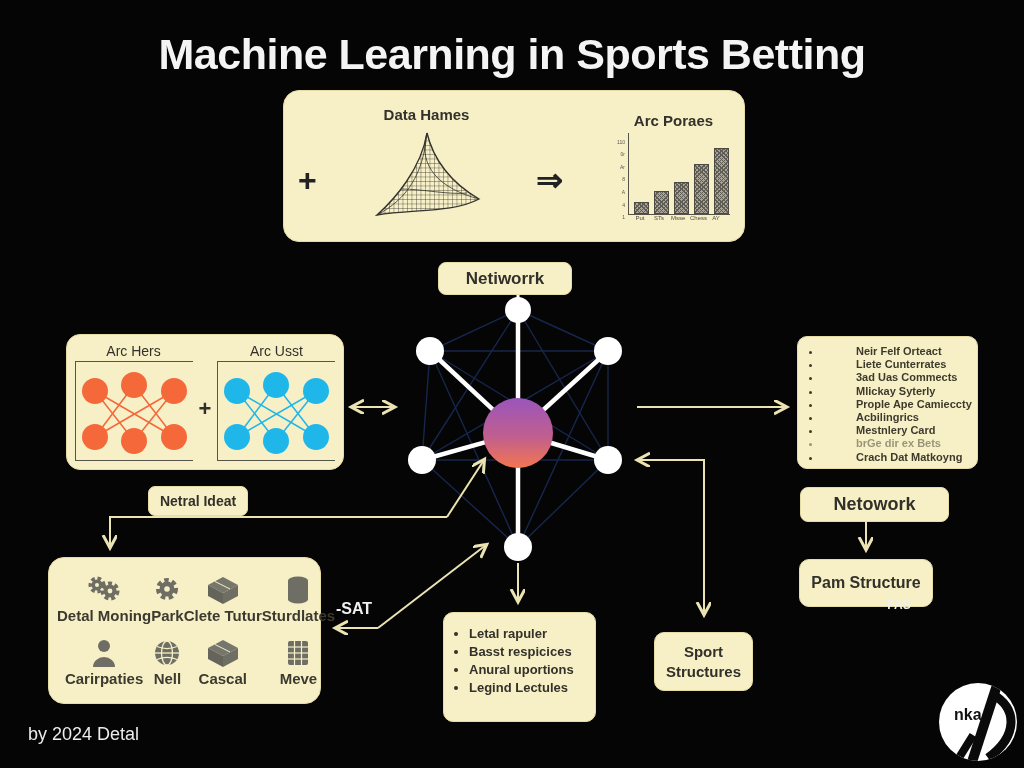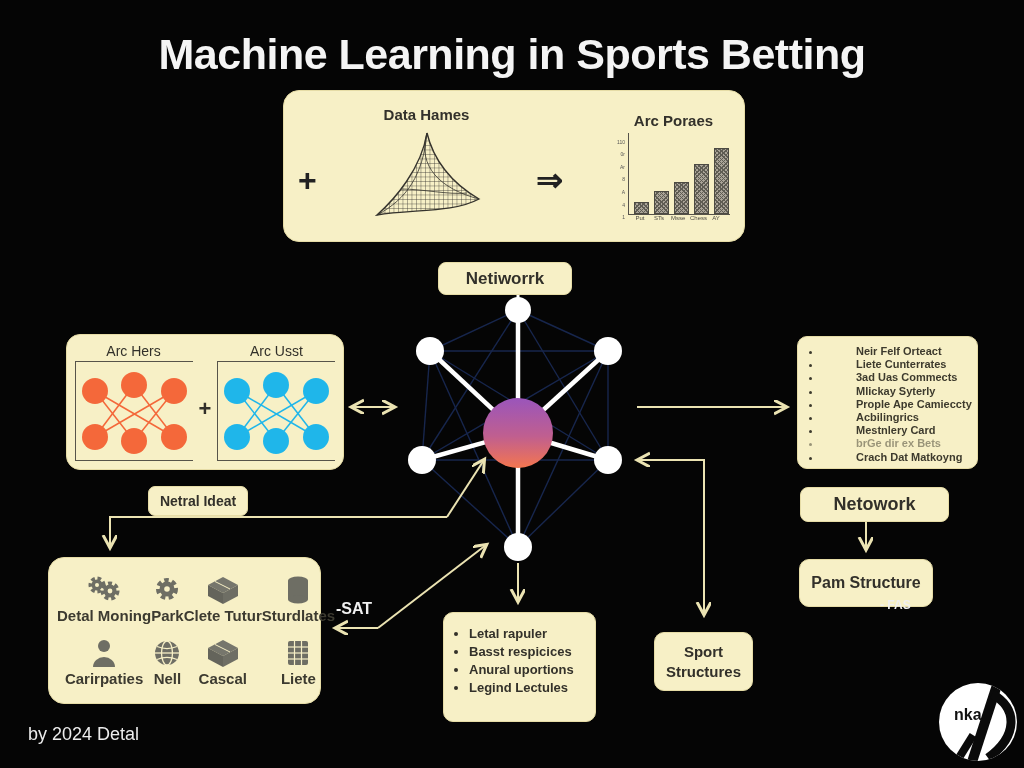--- a/index.html
+++ b/index.html
@@ -329,21 +329,21 @@
       <svg width="32" height="32" viewBox="0 0 32 32">
         <rect x="6" y="4" width="20" height="24" rx="2" fill="#6e6e64"></rect>
         <g stroke="#f7f0c6" stroke-width="1.2">
           <line x1="6" y1="10" x2="26" y2="10"></line>
             <line x1="6" y1="16" x2="26" y2="16"></line>
           <line x1="6" y1="22" x2="26" y2="22"></line>
           <line x1="12.5" y1="4" x2="12.5" y2="28"></line>
             <line x1="19.5" y1="4" x2="19.5" y2="28"></line>
         </g>
       </svg>
-      <span class="tlabel">Liete</span>
+      <span class="tlabel">Meve</span>
     </div>
   </div>
 
   <div class="white-note sat">-SAT</div>
   <div class="white-note fas">- FAS</div>
   <div class="footer">by 2024 Detal</div>
 
   <svg class="logo" width="92" height="92" viewBox="0 0 92 92">
     <defs>
         <clipPath id="logoClip">

